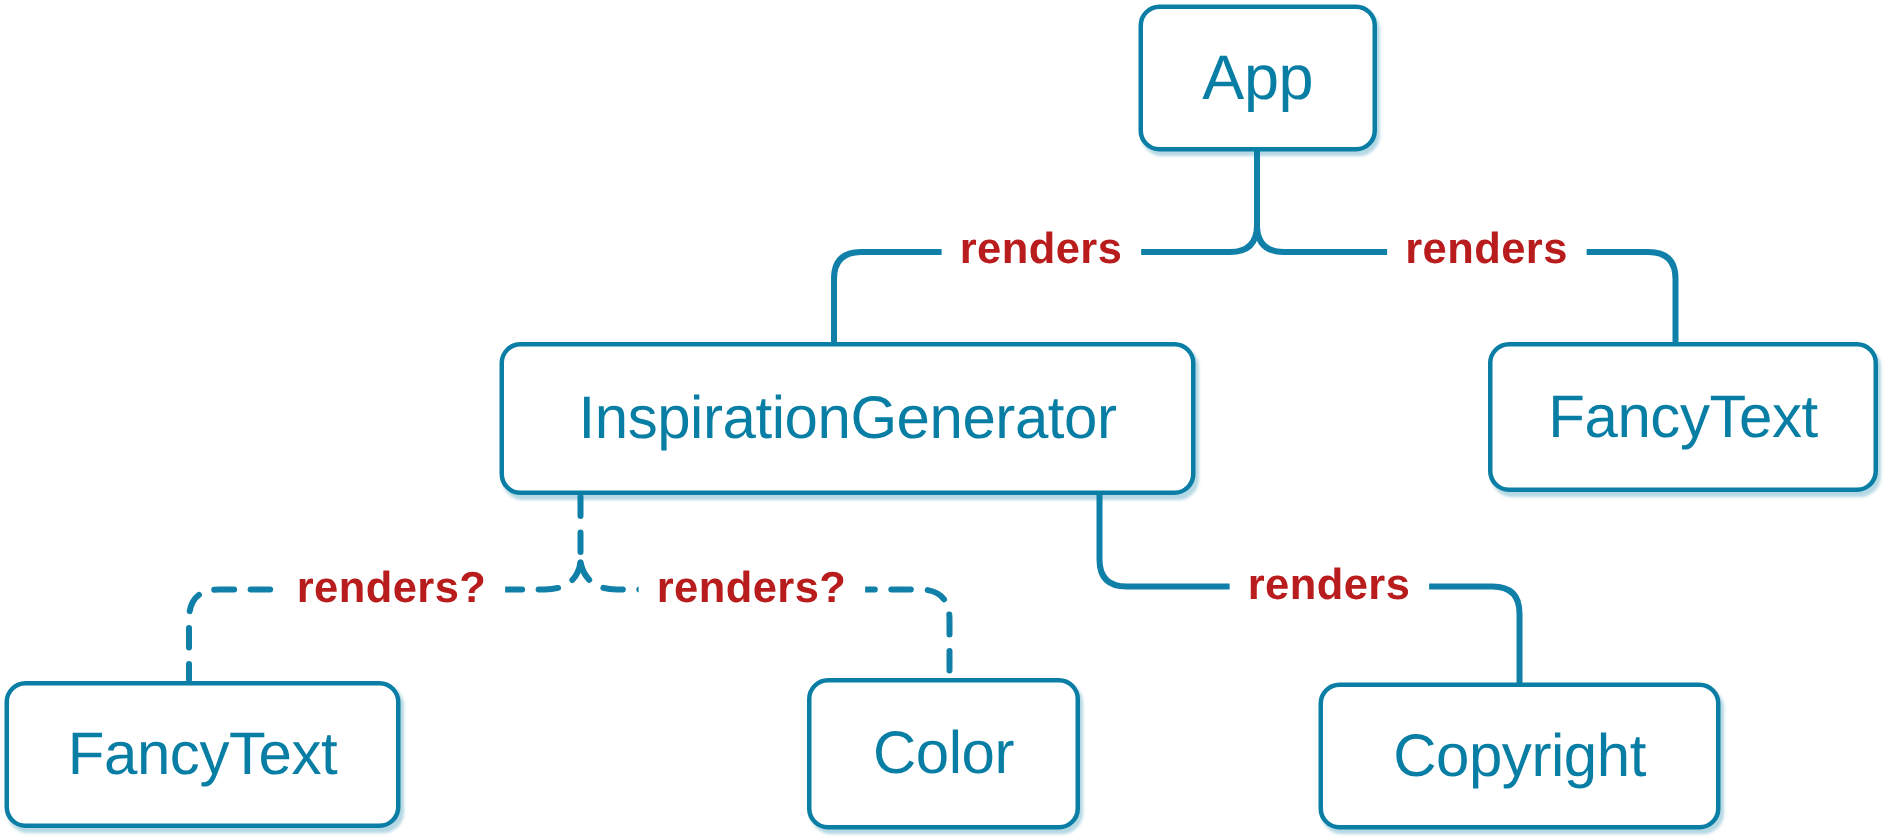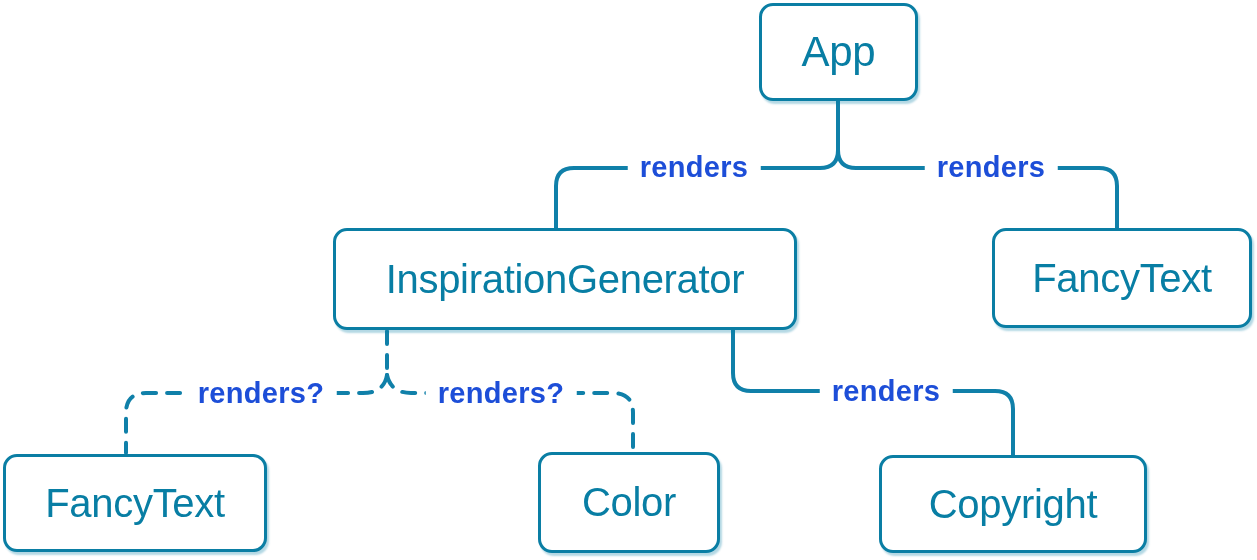--- a/index.html
+++ b/index.html
@@ -49,21 +49,21 @@
   .n-app                   { left: 759px; top: 3px;   width: 159px; height: 98px;  font-size: 42px; }
   .n-inspiration-generator { left: 333px; top: 228px; width: 464px; height: 102px; }
   .n-fancytext-top         { left: 992px; top: 228px; width: 260px; height: 100px; }
   .n-fancytext-bottom      { left: 3px;   top: 454px; width: 264px; height: 98px;  }
   .n-color                 { left: 538px; top: 452px; width: 182px; height: 101px; justify-content: center; }
   .n-copyright             { left: 879px; top: 455px; width: 268px; height: 98px;  }
   .edge-label {
     position: absolute;
     transform: translate(-50%, -50%);
     background: #ffffff;
-    color: #1d4ed8;
+    color: #b91c1c;
     font-size: 29px;
     font-weight: 600;
     letter-spacing: 0.3px;
     line-height: 1;
     padding: 2px 12px;
     white-space: nowrap;
   }
   .el-1 { left: 694px; top: 167px; }
   .el-2 { left: 991px; top: 167px; }
   .el-3 { left: 886px; top: 391px; }

